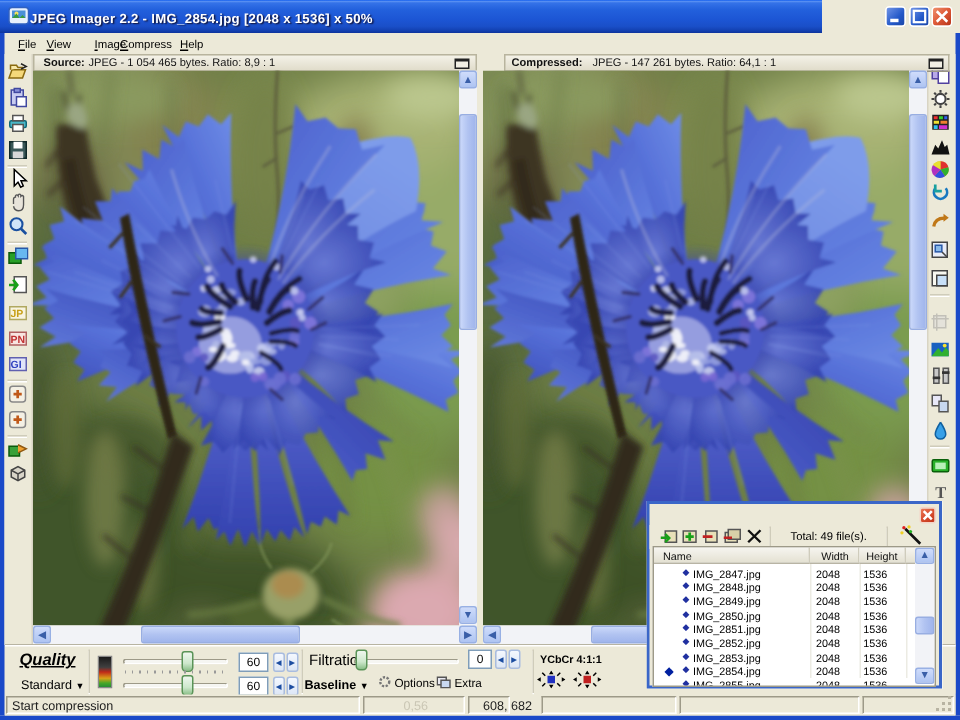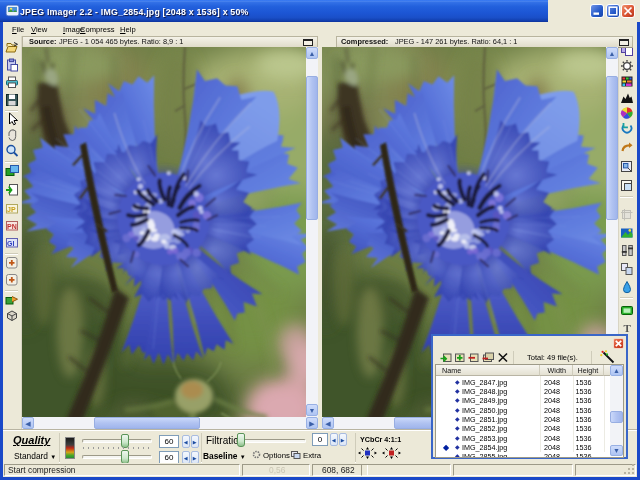--- a/index.html
+++ b/index.html
@@ -884,21 +884,21 @@
         <path d="M3.5,1.5 l2,2 M15.5,1.5 l-2,2 M3.5,10.5 l2,-2 M15.5,10.5 l-2,-2" stroke="#000"></path>
       </svg>
 </div>
 <div class="abs" id="statusbar">
 <div class="spanel" style="left:1px;width:236px">
         <span style="position:absolute;left:3px;top:0px">Start compression</span>
       </div>
 <div class="spanel" style="left:239px;width:68px">
         <span style="position:absolute;left:26px;top:0px;color:#cac6b4">0,56</span>
       </div>
-<div class="spanel" style="left:309px;width:56px">
+<div class="spanel" style="left:309px;width:28px">
         <span style="position:absolute;left:9px;top:0px">608, 682</span>
       </div>
 <div class="spanel" style="left:358px;width:90px"></div>
 <div class="spanel" style="left:450px;width:120px"></div>
 <div class="spanel" style="left:572px;width:61px"></div>
 <svg class="abs" style="left:621px;top:1px" width="12" height="12">
         <g fill="#b8b4a2">
           <rect x="8" y="8" width="2" height="2"></rect>
           <rect x="8" y="4" width="2" height="2"></rect>
           <rect x="4" y="8" width="2" height="2"></rect>

